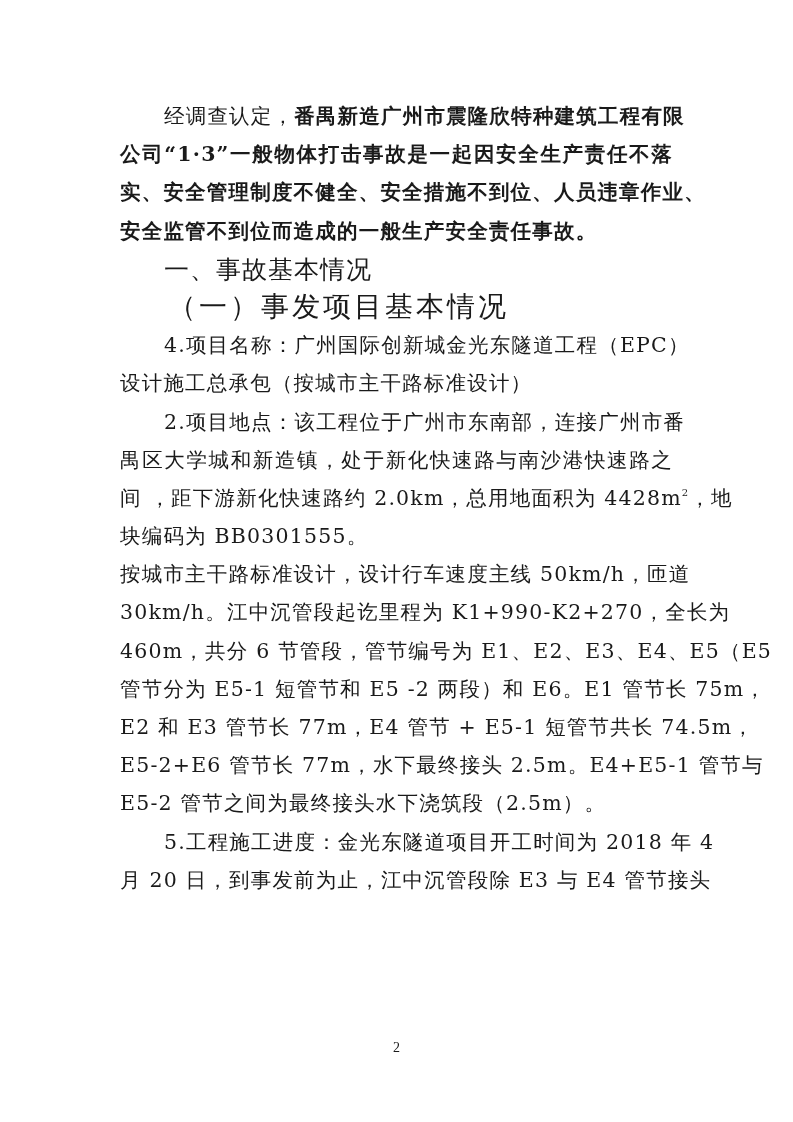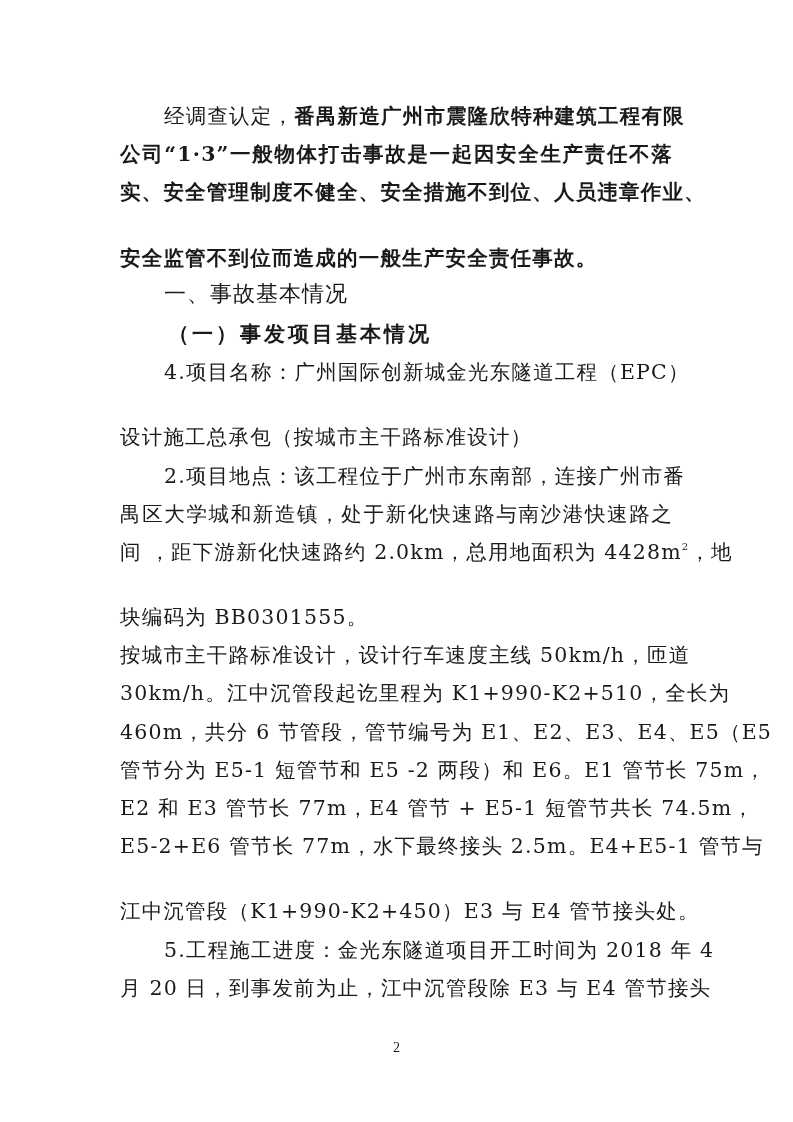--- a/index.html
+++ b/index.html
@@ -31,34 +31,33 @@
       height: 38.2px;
       line-height: 38.2px;
       font-size: 20.5px;
       white-space: nowrap;
       letter-spacing: 1.2px;
       text-align: justify;
       text-align-last: justify;
     }
     .line.last {
       text-align-last: left;
-      margin-top: 27px;
     }
     .indent { padding-left: 44px; }
     .bold { font-weight: bold; }
     .h1 {
-      font-family: Liberation Mono, monospace;
-      font-size: 22px;
+      font-family: Liberation Sans, sans-serif;
+      font-size: 25px;
       letter-spacing: 1px;
       padding-left: 44px;
       text-align-last: left;
     }
     .h2 {
-      font-weight: bold;
-      font-size: 21px;
+      font-weight: normal;
+      font-size: 28px;
       letter-spacing: 3px;
       padding-left: 48px;
       text-align-last: left;
     }
     .normal { font-weight: normal; }
     sup { font-size: 10px; line-height: 0; vertical-align: 9px; }
     .page-number {
       position: absolute;
       left: 0;
       width: 793px;
@@ -84,26 +83,26 @@
 
     <div class="line indent">4.项目名称：广州国际创新城金光东隧道工程（EPC）</div>
     <div class="line last">设计施工总承包（按城市主干路标准设计）</div>
 
     <div class="line indent">2.项目地点：该工程位于广州市东南部，连接广州市番</div>
     <div class="line">禺区大学城和新造镇，处于新化快速路与南沙港快速路之</div>
     <div class="line"><span>间 ，距下游新化快速路约 2.0km，总用地面积为 4428m</span><sup>2</sup><span>，地</span></div>
     <div class="line last">块编码为 BB0301555。</div>
 
     <div class="line">按城市主干路标准设计，设计行车速度主线 50km/h，匝道</div>
-    <div class="line">30km/h。江中沉管段起讫里程为 K1+990-K2+510，全长为</div>
+    <div class="line">30km/h。江中沉管段起讫里程为 K1+990-K2+270，全长为</div>
     <div class="line">460m，共分 6 节管段，管节编号为 E1、E2、E3、E4、E5（E5</div>
     <div class="line">管节分为 E5-1 短管节和 E5 -2 两段）和 E6。E1 管节长 75m，</div>
     <div class="line">E2 和 E3 管节长 77m，E4 管节 + E5-1 短管节共长 74.5m，</div>
     <div class="line">E5-2+E6 管节长 77m，水下最终接头 2.5m。E4+E5-1 管节与</div>
+    <div class="line last">E5-2 管节之间为最终接头水下浇筑段（2.5m）。</div>
 
-    <div class="line last">江中沉管段（K1+990-K2+450）E3 与 E4 管节接头处。</div>
 
     <div class="line indent">5.工程施工进度：金光东隧道项目开工时间为 2018 年 4</div>
     <div class="line">月 20 日，到事发前为止，江中沉管段除 E3 与 E4 管节接头</div>
   </div>
 
   <div class="page-number">2</div>
 </div>
 
 </body></html>

